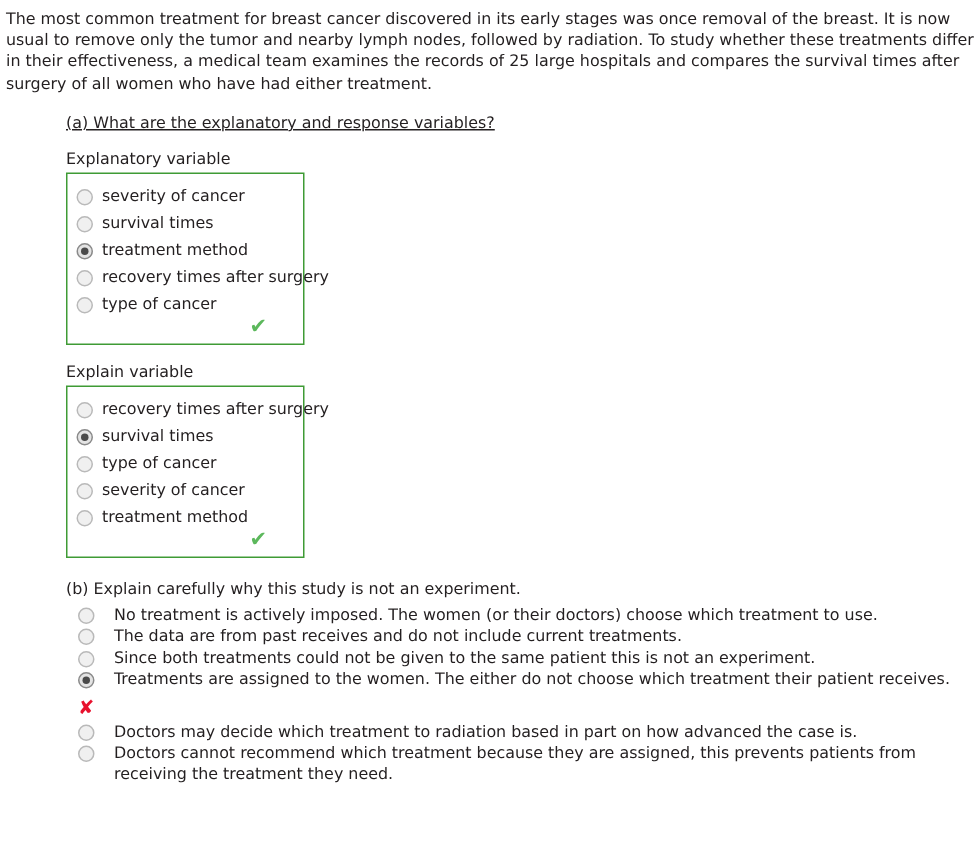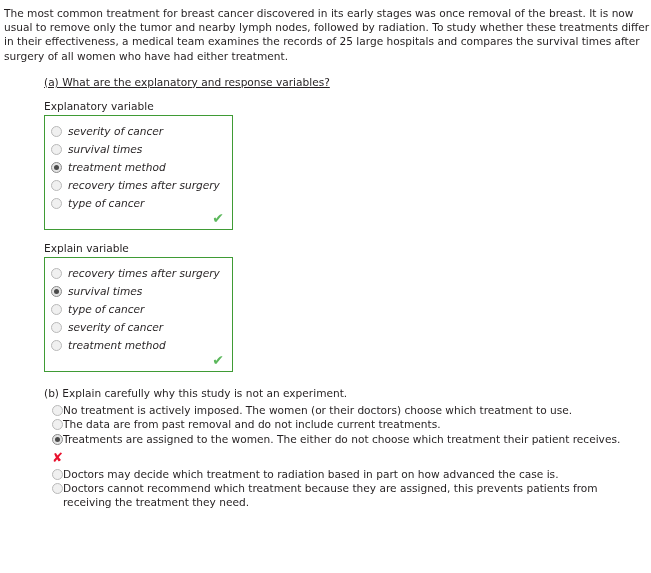--- a/index.html
+++ b/index.html
@@ -60,25 +60,24 @@
     margin-left: 40px;
   }
   .group-title {
     font-size: 10.6px;
     line-height: 14px;
     color: #231f20;
     margin-bottom: 2px;
   }
   .group-box {
     border: 1px solid #3f9b35;
-    width: 189px;
+    width: 159px;
     box-sizing: border-box;
-    padding: 6px 4px 2px 4px;
+    padding: 6px 20px 2px 4px;
     background: #ffffff;
-    font-style: italic;
   }
   .opt {
     display: flex;
     align-items: center;
     height: 18px;
     font-size: 10.6px;
     line-height: 18px;
     color: #231f20;
     white-space: nowrap;
   }
@@ -146,21 +145,21 @@
     align-items: flex-start;
     font-size: 10.6px;
     line-height: 14.2px;
     color: #231f20;
   }
   .flat-opt .radio {
     margin-top: 2px;
     margin-left: 0;
   }
   .flat-opt .lbl {
-    padding-left: 0;
+    padding-left: 13px;
     width: 560px;
   }
   .mark-flat {
     margin-left: 48px;
     margin-top: 1px;
     height: 14px;
   }
 </style>
 </head>
 <body>
@@ -230,21 +229,25 @@
   </div>
 
   <div class="part part-b" style="margin-top:14px;">(b) Explain carefully why this study is not an experiment.</div>
   <div class="flat-list">
     <div class="flat-opt">
       <span class="radio"></span>
       <span class="lbl">No treatment is actively imposed. The women (or their doctors) choose which treatment to use.</span>
     </div>
     <div class="flat-opt">
       <span class="radio"></span>
-      <span class="lbl">The data are from past removal and do not include current treatments.</span>
+      <span class="lbl">The data are from past receives and do not include current treatments.</span>
+    </div>
+    <div class="flat-opt">
+      <span class="radio"></span>
+      <span class="lbl">Since both treatments could not be given to the same patient this is not an experiment.</span>
     </div>
     <div class="flat-opt">
       <span class="radio on"></span>
       <span class="lbl">Treatments are assigned to the women. The either do not choose which treatment their patient receives.</span>
     </div>
   </div>
   <div class="mark-flat">
     <span class="cross">✘</span>
   </div>
 

